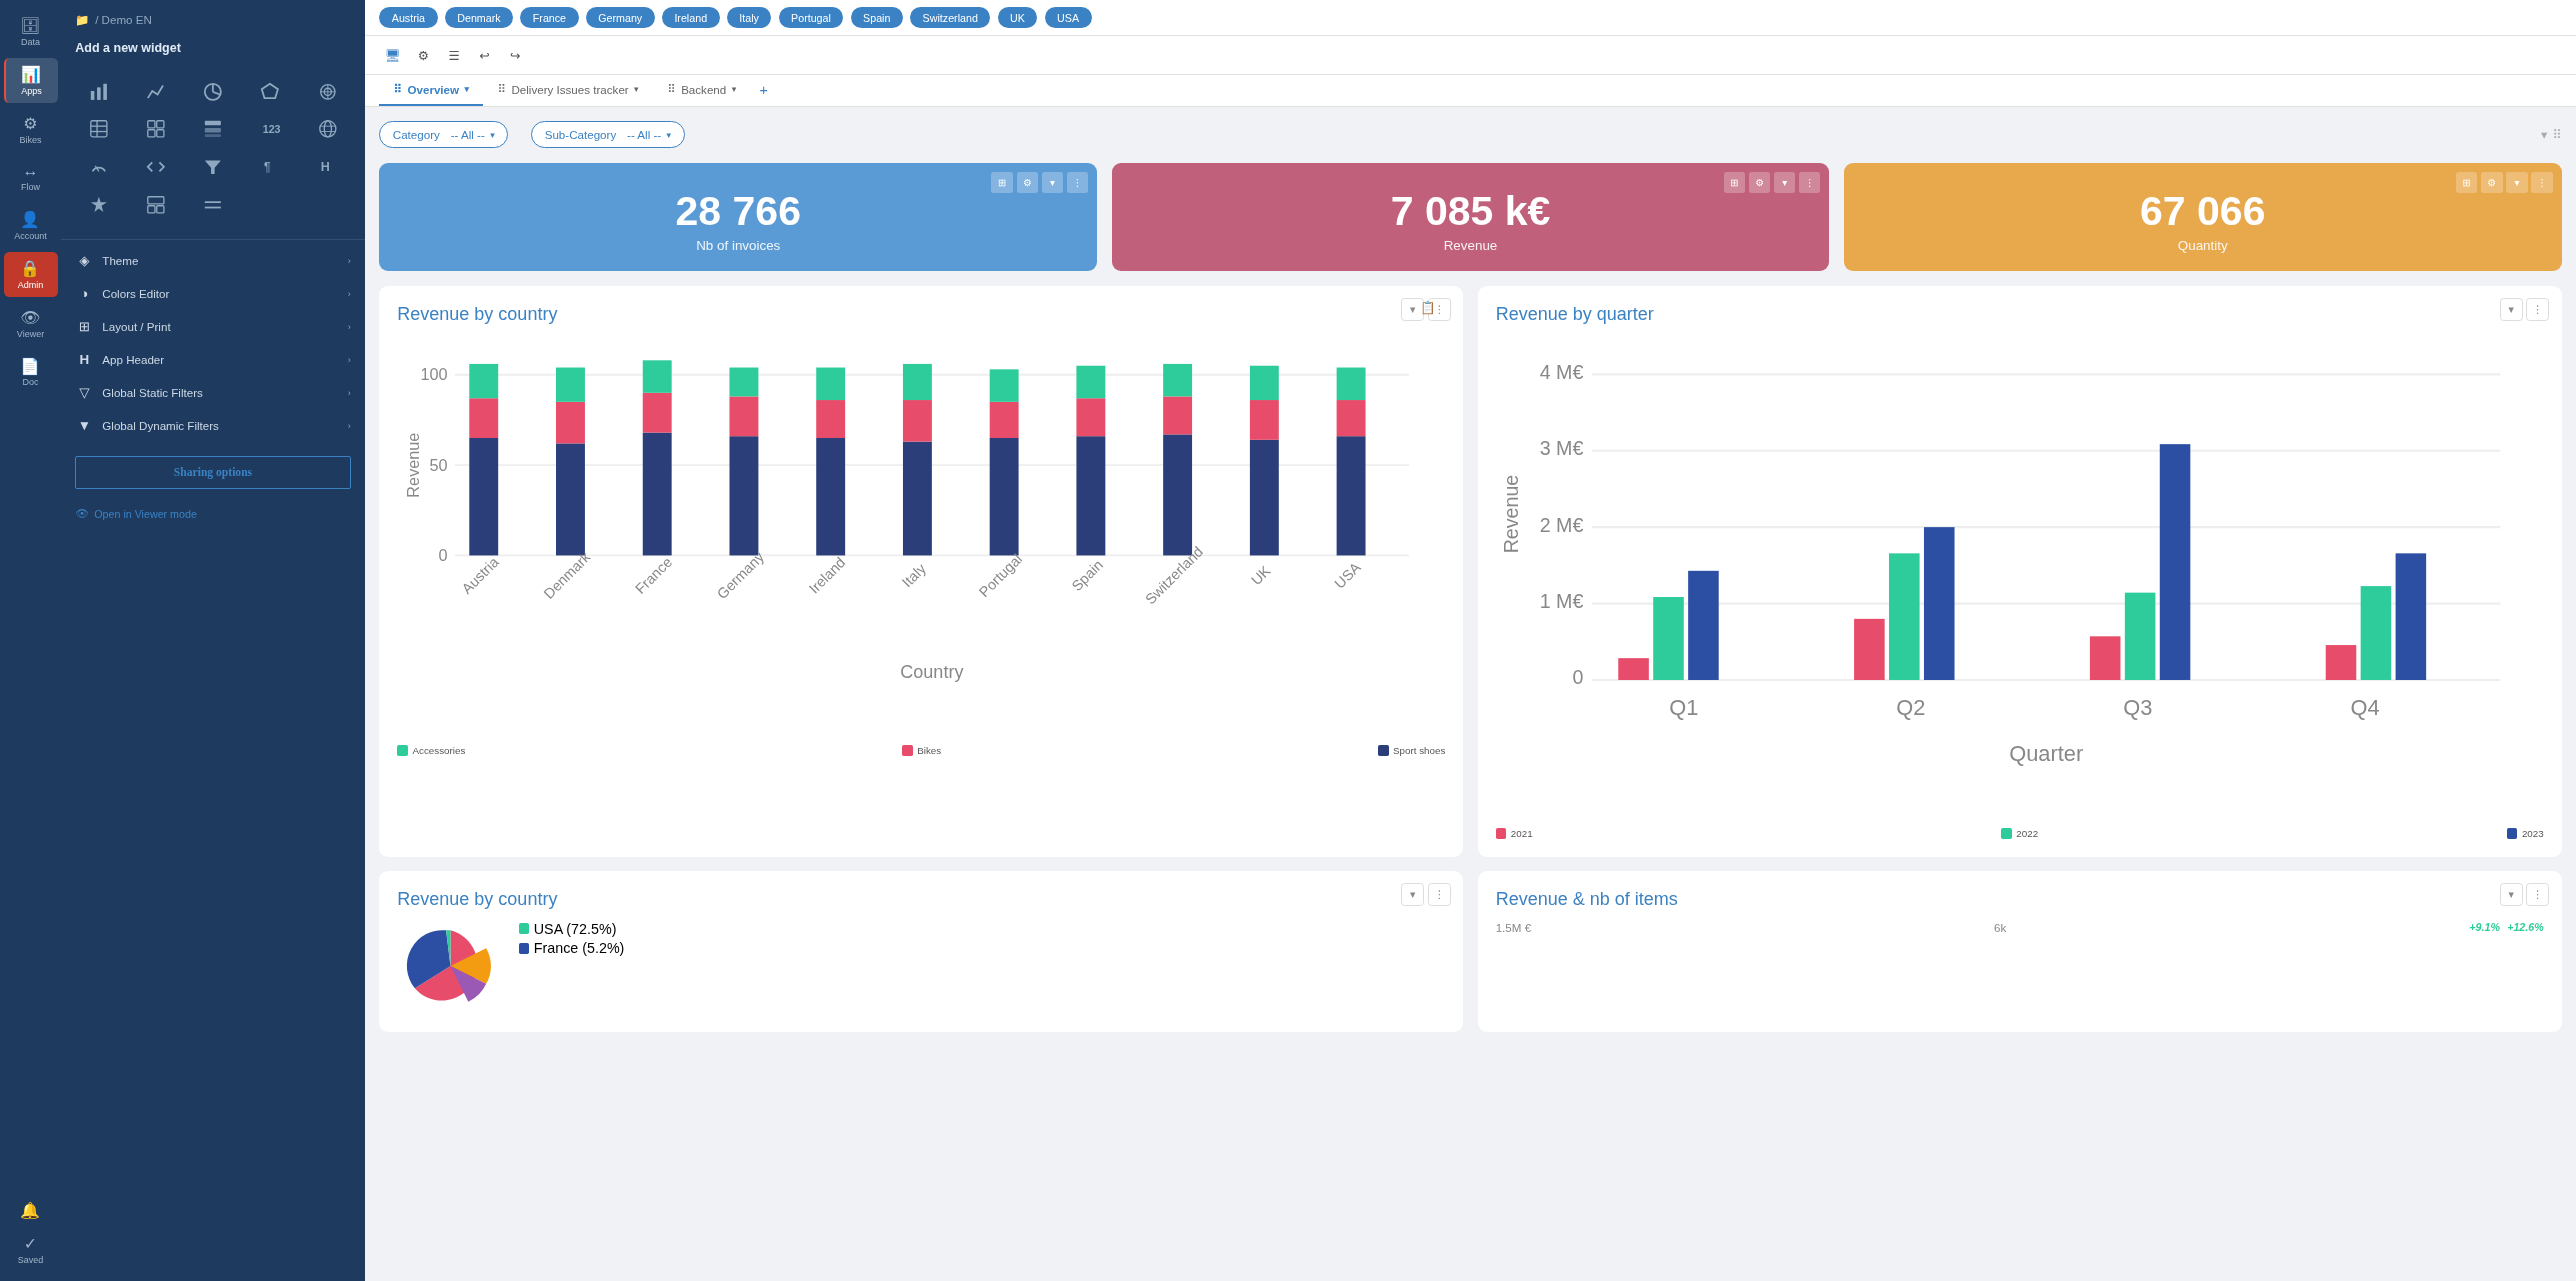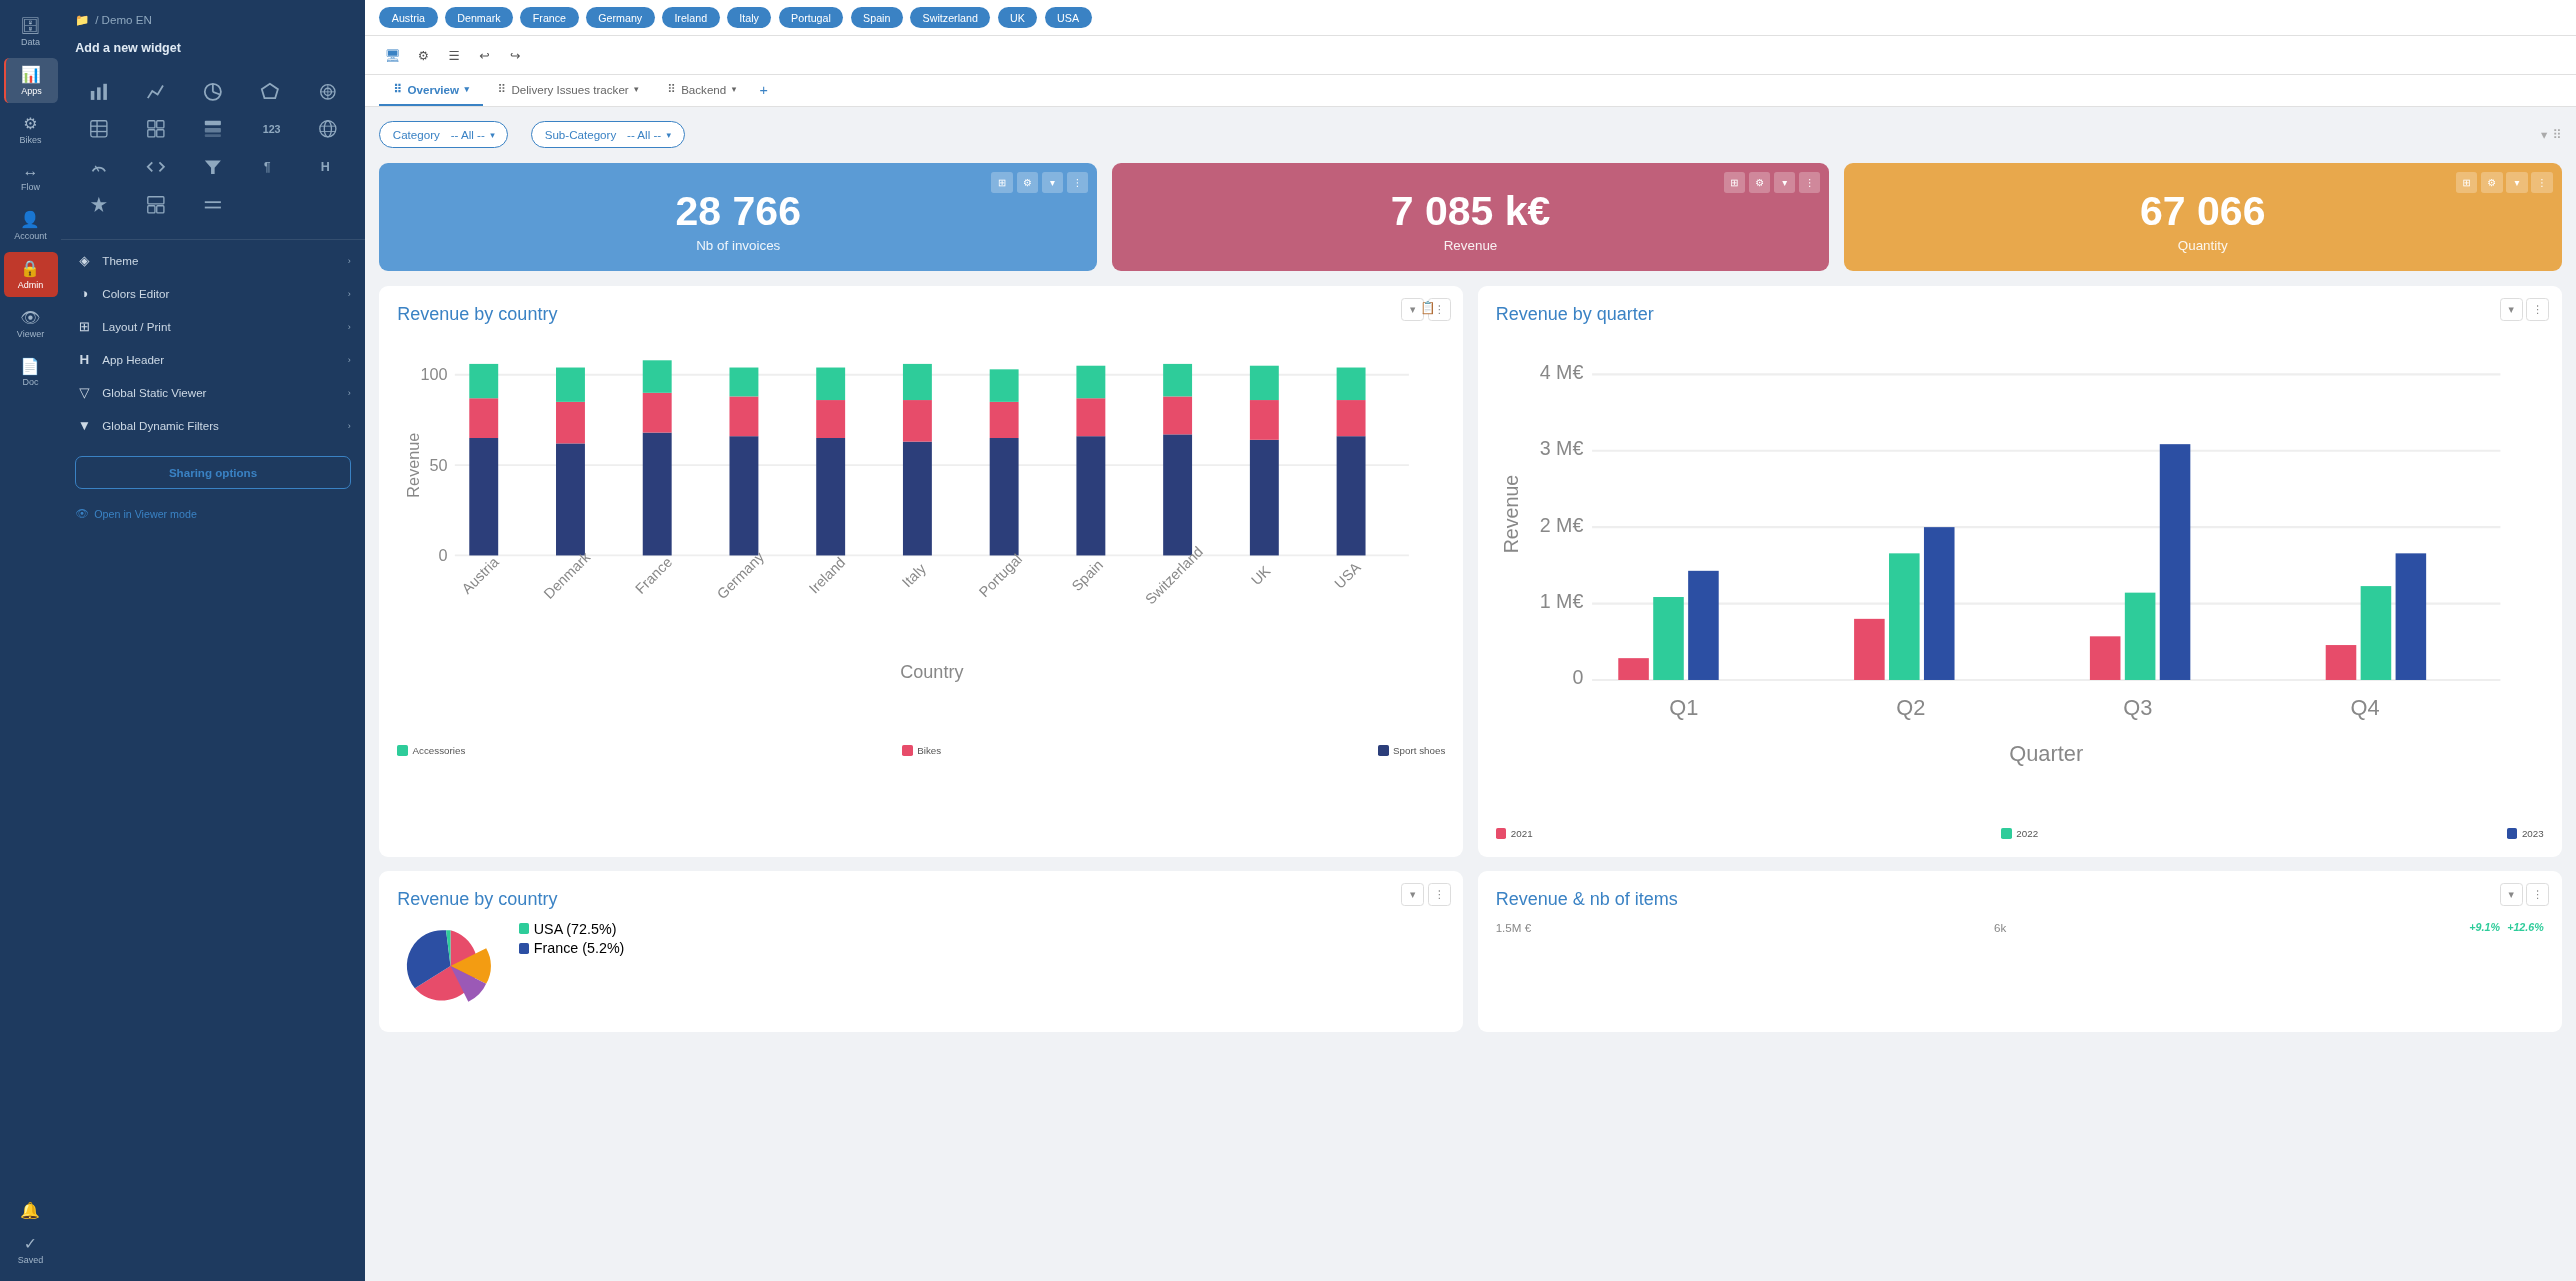--- a/index.html
+++ b/index.html
@@ -89,24 +89,25 @@
     }
     .sidebar-menu-item .item-icon { font-size: 13.4px; width: 18px; text-align: center; }
     .sidebar-menu-item .arrow { margin-left: auto; font-size: 9px; color: #8fa8bf; }
 
     .sharing-btn {
       margin: 14.3px;
       padding: 9px;
       background: transparent;
       border: 1.8px solid #3a82c4;
       color: #3a82c4;
-      border-radius: 7px;
+      border-radius: 2px;
       font-size: 11.6px;
       cursor: pointer;
       font-weight: 600;
+      font-family: Liberation Serif, serif;
     }
 
     .open-viewer {
       padding: 3.6px 14.3px 14.3px;
       font-size: 10.7px;
       color: #3a82c4;
       cursor: pointer;
       display: flex;
       align-items: center;
       gap: 5.4px;
@@ -520,21 +521,21 @@
     <span>Layout / Print</span>
     <span class="arrow">›</span>
   </div>
   <div class="sidebar-menu-item">
     <span class="item-icon" style="font-weight:bold;">H</span>
     <span>App Header</span>
     <span class="arrow">›</span>
   </div>
   <div class="sidebar-menu-item">
     <span class="item-icon">▽</span>
-    <span>Global Static Viewer</span>
+    <span>Global Static Filters</span>
     <span class="arrow">›</span>
   </div>
   <div class="sidebar-menu-item">
     <span class="item-icon">▼</span>
     <span>Global Dynamic Filters</span>
     <span class="arrow">›</span>
   </div>
 
   <button class="sharing-btn">Sharing options</button>
 

